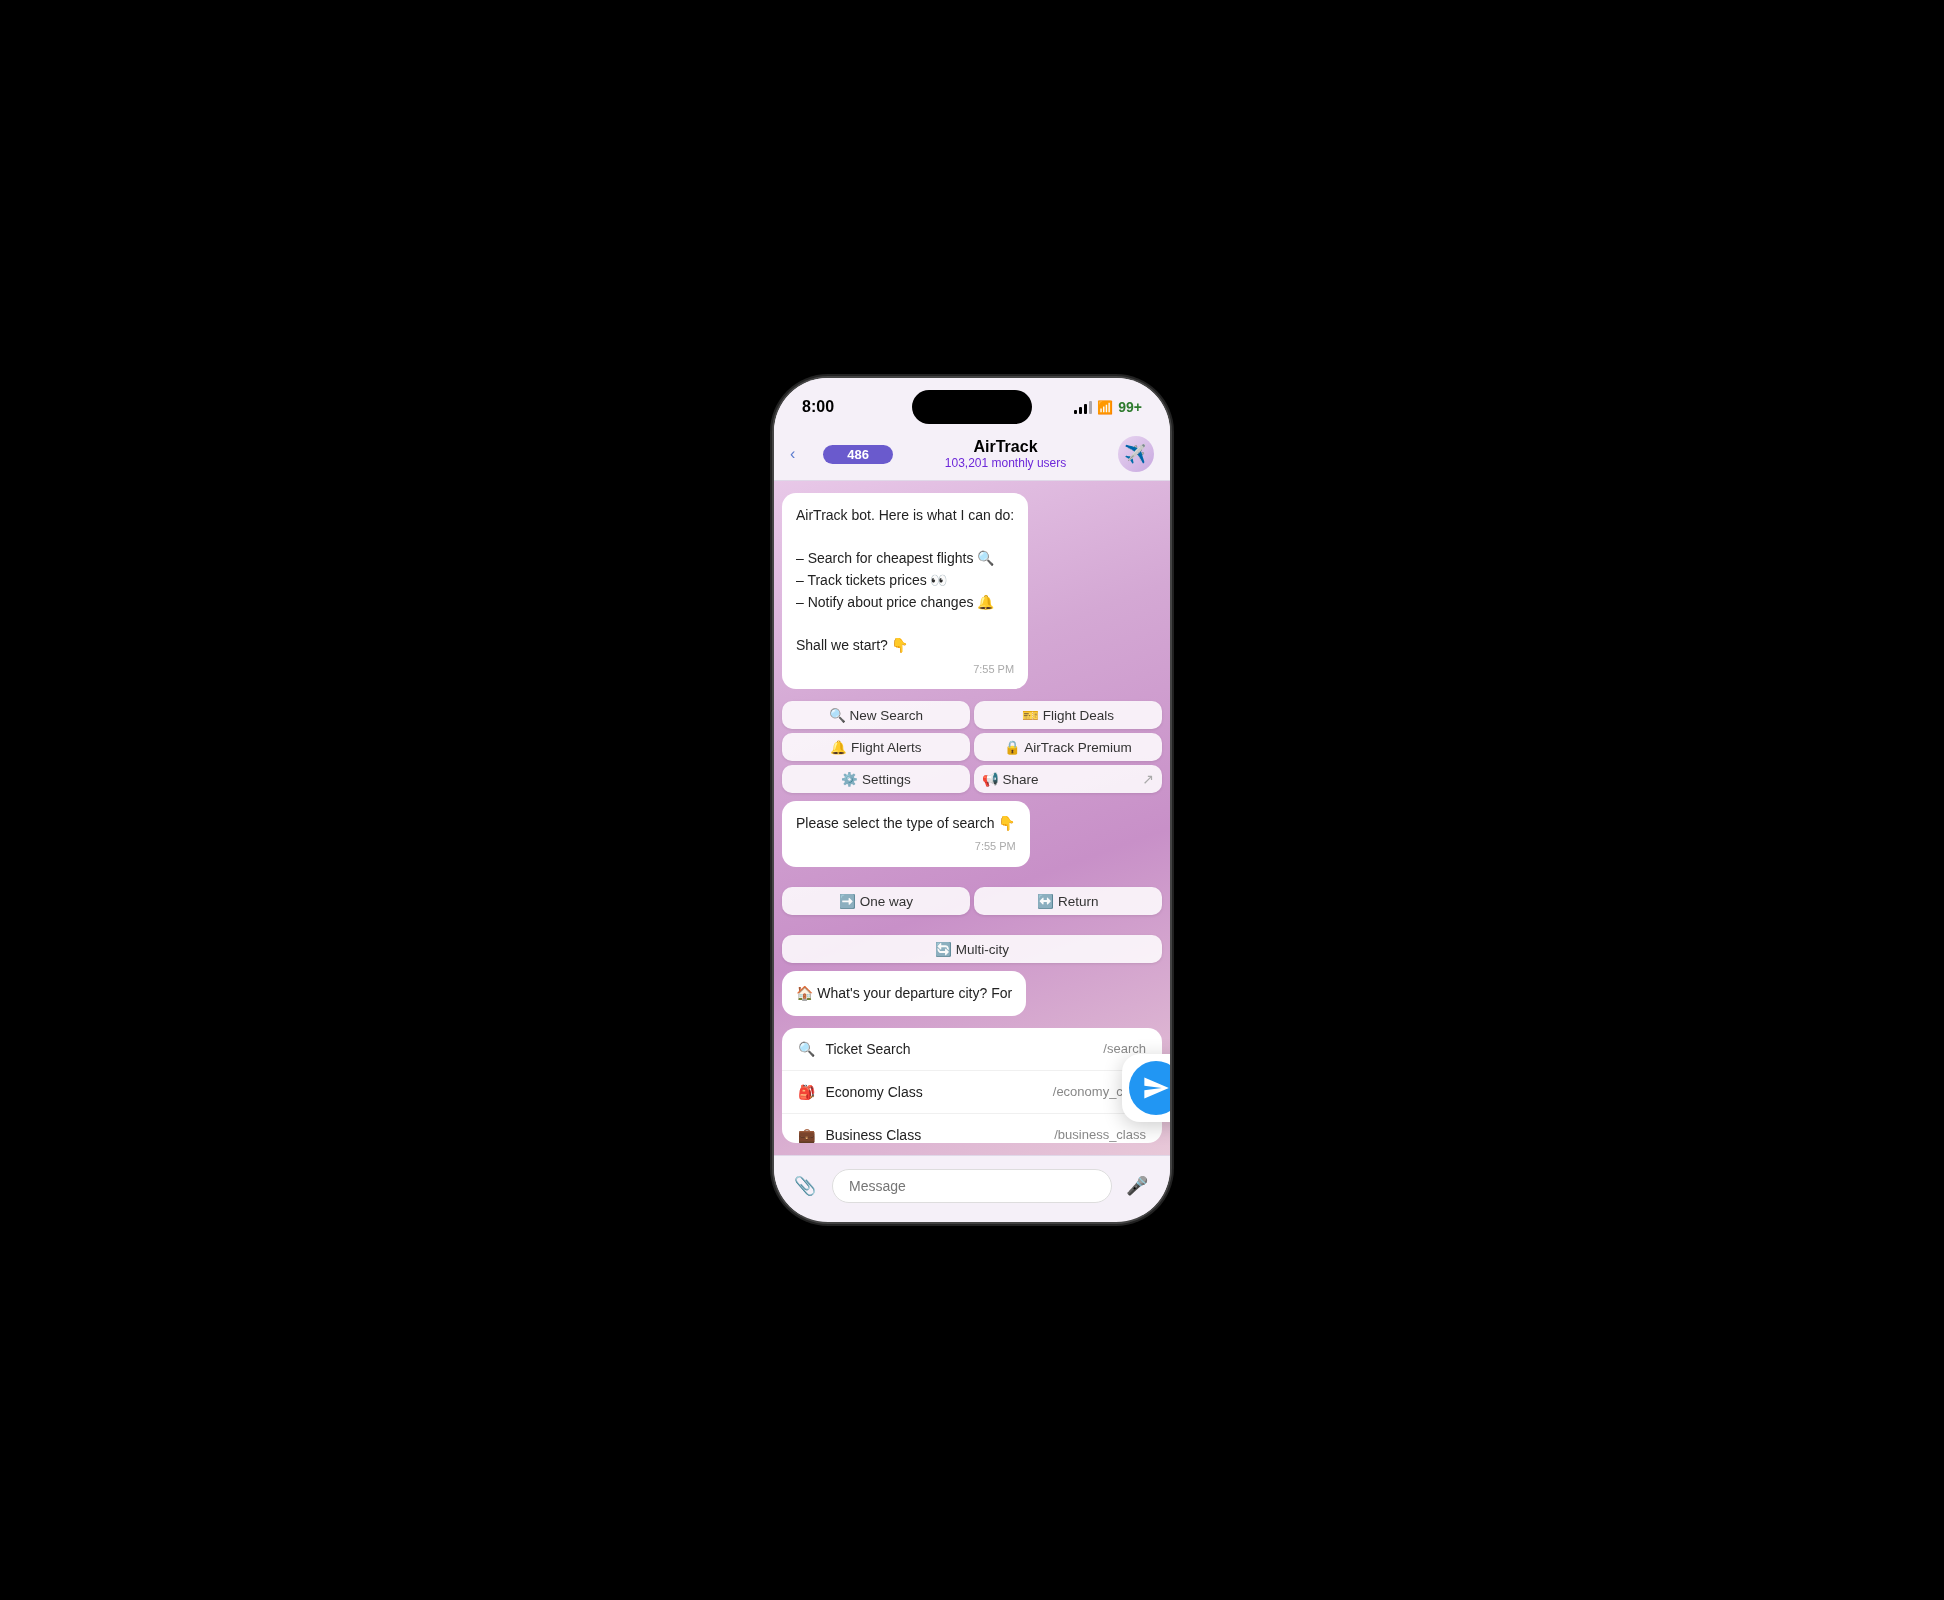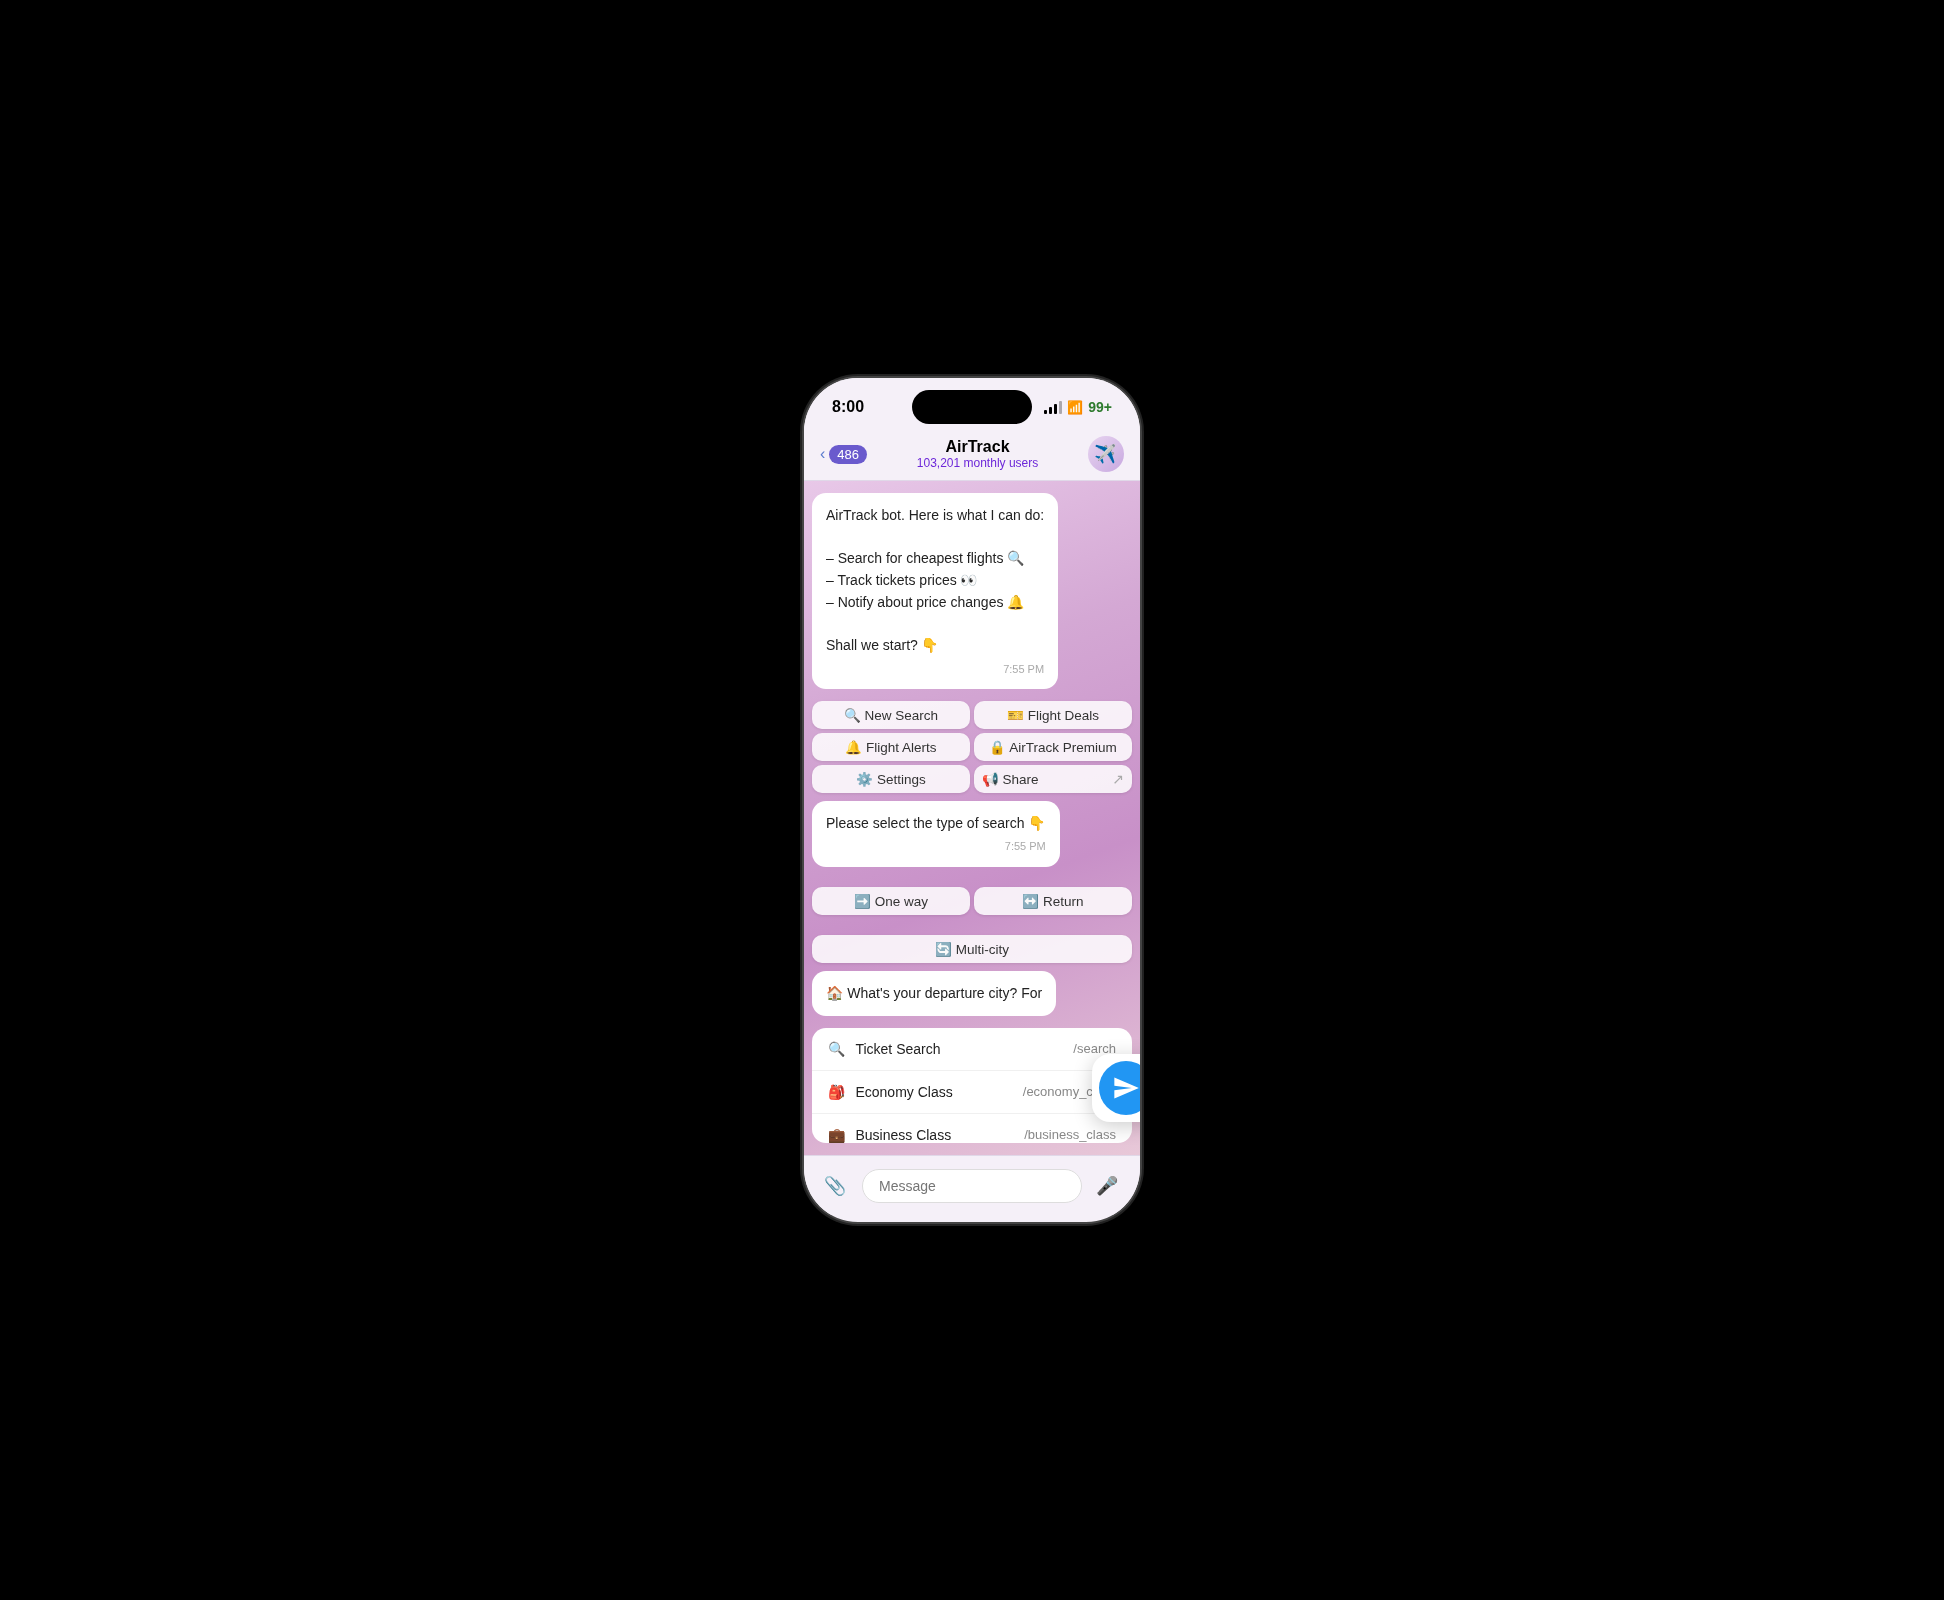--- a/index.html
+++ b/index.html
@@ -5,21 +5,21 @@
     * { margin: 0; padding: 0; box-sizing: border-box; }
     body {
       background: #000;
       display: flex;
       justify-content: center;
       align-items: center;
       min-height: 100vh;
       font-family: -apple-system, BlinkMacSystemFont, 'Helvetica Neue', Arial, sans-serif;
     }
     .phone-shell {
-      width: 336px;
+      width: 396px;
       height: 844px;
       background: #f5f0f8;
       border-radius: 54px;
       position: relative;
       box-shadow: 0 0 0 2px #444, 0 0 0 4px #222, 0 20px 60px rgba(0,0,0,0.8);
       overflow: hidden;
     }
     
     .status-bar {
       background: #f5f0f8;
@@ -64,23 +64,24 @@
       align-items: center;
       gap: 4px;
       color: #5b7cce;
       font-size: 16px;
       font-weight: 500;
     }
     .back-badge {
       background: #6a5acd;
       color: white;
       border-radius: 12px;
-      padding: 2px 8px;
+      padding: 2px 24px;
       font-size: 13px;
-      font-weight: 400;
+      font-weight: 700;
+      margin-left: 24px;
     }
     .chat-header-info {
       flex: 1;
       text-align: center;
     }
     .chat-header-title {
       font-size: 16px;
       font-weight: 600;
       color: #000;
     }

